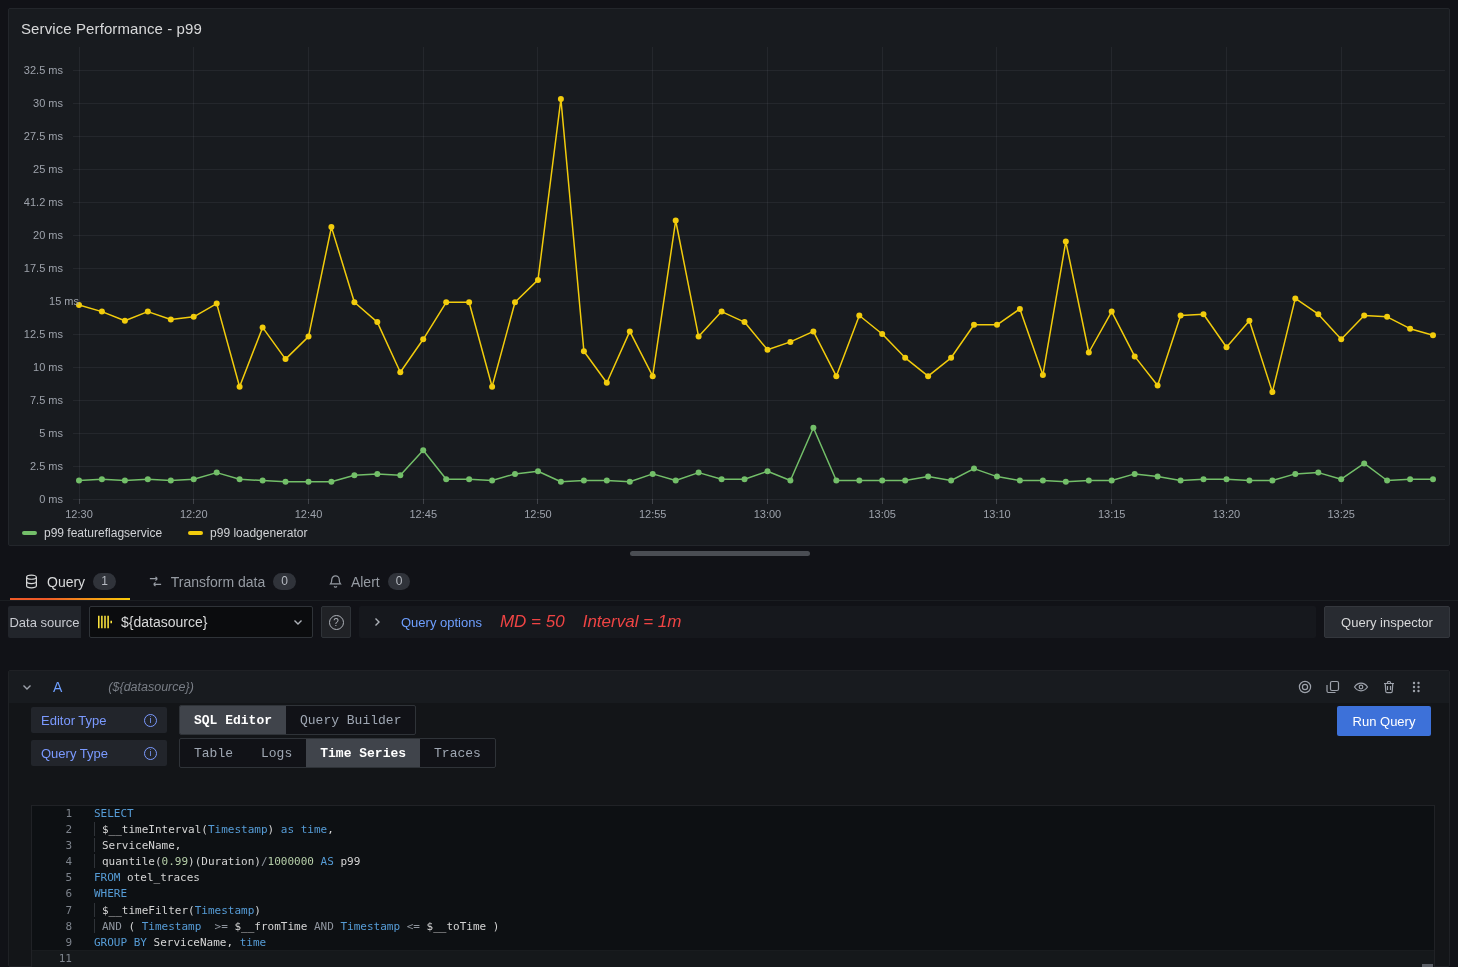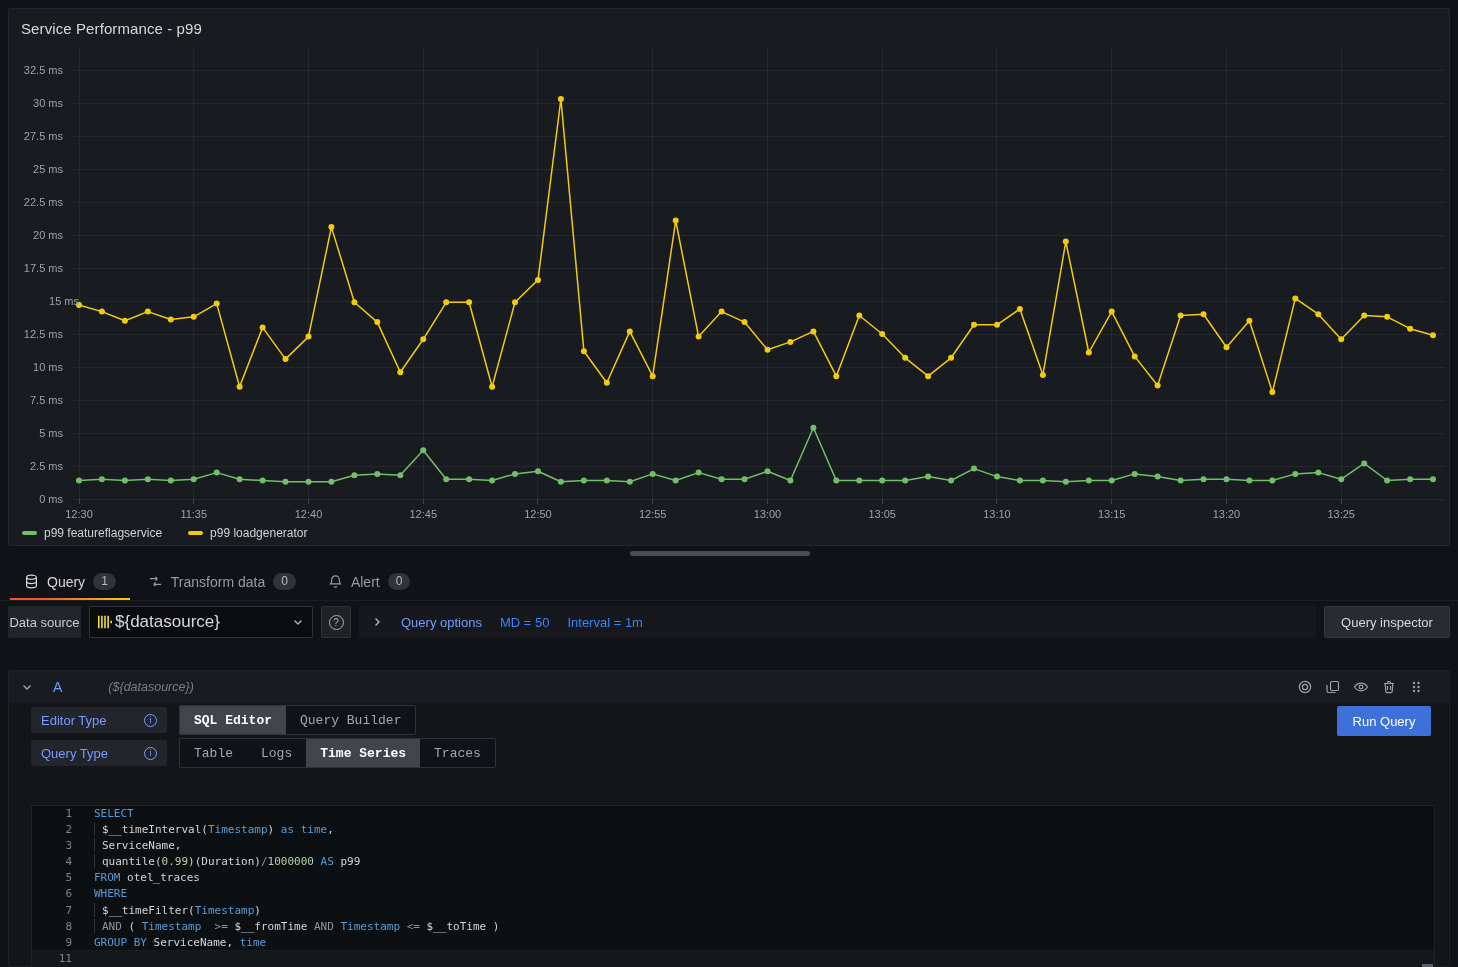--- a/index.html
+++ b/index.html
@@ -29,27 +29,27 @@
   .tabbar { left:0; top:563px; width:1458px; height:38px; display:flex; align-items:stretch; padding-left:8px; border-bottom:1px solid #1b1e22; }
   .tab { position:relative; display:flex; align-items:center; gap:8px; padding:0 16px; background:none; border:none; color:#969ba3; font-size:14px; font-family:inherit; cursor:pointer; }
   .tab .ticon { display:flex; color:inherit; }
   .tab.active { color:#d8d9da; }
   .tab.active::after { content:""; position:absolute; left:2px; right:2px; bottom:0; height:2px; background:linear-gradient(90deg,#f05a28 30%,#fbca0a 99%); }
   .badge { background:#30333a; color:#b6bac1; border-radius:9px; padding:1px 8px; font-size:12px; line-height:15px; }
 
   
   .toolbar { left:8px; top:606px; width:1442px; height:32px; display:flex; align-items:stretch; }
   .ds-label { width:73px; background:#22252b; border-radius:2px 0 0 2px; display:flex; align-items:center; justify-content:center; color:#c9cbd1; font-size:13px; }
-  .ds-picker { margin-left:8px; width:224px; background:#0b0c0e; border:1px solid #2f3338; border-radius:2px; display:flex; align-items:center; padding:0 8px; gap:3px; color:#d8d9da; font-size:17px; font-family:inherit; cursor:pointer; }
+  .ds-picker { margin-left:8px; width:224px; background:#0b0c0e; border:1px solid #2f3338; border-radius:2px; display:flex; align-items:center; padding:0 8px; gap:9px; color:#d8d9da; font-size:14px; font-family:inherit; cursor:pointer; }
   .ds-picker .val { flex:1; text-align:left; }
   .help-btn { margin-left:8px; width:30px; background:#202226; border:1px solid #2f3338; border-radius:2px; color:#aeb2b9; display:flex; align-items:center; justify-content:center; cursor:pointer; }
   .help-circle { width:15px; height:15px; border:1.2px solid #aeb2b9; border-radius:50%; font-size:10px; display:flex; align-items:center; justify-content:center; }
   .opts-box { margin-left:8px; flex:1; background:#16181d; border-radius:2px; display:flex; align-items:center; padding:0 12px; gap:18px; }
   .opts-link { background:none; border:none; color:#6e9fff; font-size:13px; font-weight:500; font-family:inherit; cursor:pointer; }
-  .opts-meta { color:#3b82f6; font-size:13px; }
+  .opts-meta { color:#ef4444; font-size:17px;font-style:italic; }
   .qi-btn { margin-left:8px; width:126px; background:#282b31; border:1px solid #34373d; border-radius:2px; color:#d8d9da; font-size:13px; font-family:inherit; cursor:pointer; }
 
   
   .qcard { left:8px; top:670px; width:1442px; height:297px; background:#131518; border:1px solid #1f2125; border-radius:2px; }
   .qhead { position:absolute; left:0; top:0; right:0; height:32px; background:#181b1f; display:flex; align-items:center; padding:0 26px 0 12px; cursor:pointer; }
   .refid { color:#6e9fff; font-weight:500; font-size:14px; margin-left:20px; }
   .qhint { color:#797e86; font-style:italic; font-size:12.5px; margin-left:46px; }
   .qicons { margin-left:auto; display:flex; align-items:center; gap:12px; color:#9da2ab; }
   .iconbtn { background:none; border:none; color:#9da2ab; display:flex; cursor:pointer; padding:0; }
   .qbody { position:absolute; left:0; top:32px; right:0; bottom:0; }
@@ -244,29 +244,29 @@
   <div id="ylabels">
       <div class="ytick" style="top: 484px; left: 0px;">0 ms</div>
       <div class="ytick" style="top: 451px; left: 0px;">2.5 ms</div>
       <div class="ytick" style="top: 418px; left: 0px;">5 ms</div>
       <div class="ytick" style="top: 385px; left: 0px;">7.5 ms</div>
       <div class="ytick" style="top: 352px; left: 0px;">10 ms</div>
       <div class="ytick" style="top: 319px; left: 0px;">12.5 ms</div>
       <div class="ytick" style="top: 286px; left: 16px;">15 ms</div>
       <div class="ytick" style="top: 253px; left: 0px;">17.5 ms</div>
       <div class="ytick" style="top: 220px; left: 0px;">20 ms</div>
-      <div class="ytick" style="top: 187px; left: 0px;">22.5 ms</div>
+      <div class="ytick" style="top: 187px; left: 0px;">41.2 ms</div>
       <div class="ytick" style="top: 154px; left: 0px;">25 ms</div>
       <div class="ytick" style="top: 121px; left: 0px;">27.5 ms</div>
       <div class="ytick" style="top: 88px; left: 0px;">30 ms</div>
       <div class="ytick" style="top: 55px; left: 0px;">32.5 ms</div>
     </div>
   <div id="xlabels">
       <div class="xtick" style="left: 40px; top: 499px;">12:30</div>
-      <div class="xtick" style="left: 154.746px; top: 499px;">11:35</div>
+      <div class="xtick" style="left: 154.746px; top: 499px;">12:20</div>
       <div class="xtick" style="left: 269.492px; top: 499px;">12:40</div>
       <div class="xtick" style="left: 384.237px; top: 499px;">12:45</div>
       <div class="xtick" style="left: 498.983px; top: 499px;">12:50</div>
       <div class="xtick" style="left: 613.729px; top: 499px;">12:55</div>
       <div class="xtick" style="left: 728.475px; top: 499px;">13:00</div>
       <div class="xtick" style="left: 843.22px; top: 499px;">13:05</div>
       <div class="xtick" style="left: 957.966px; top: 499px;">13:10</div>
       <div class="xtick" style="left: 1072.71px; top: 499px;">13:15</div>
       <div class="xtick" style="left: 1187.46px; top: 499px;">13:20</div>
       <div class="xtick" style="left: 1302.2px; top: 499px;">13:25</div>

